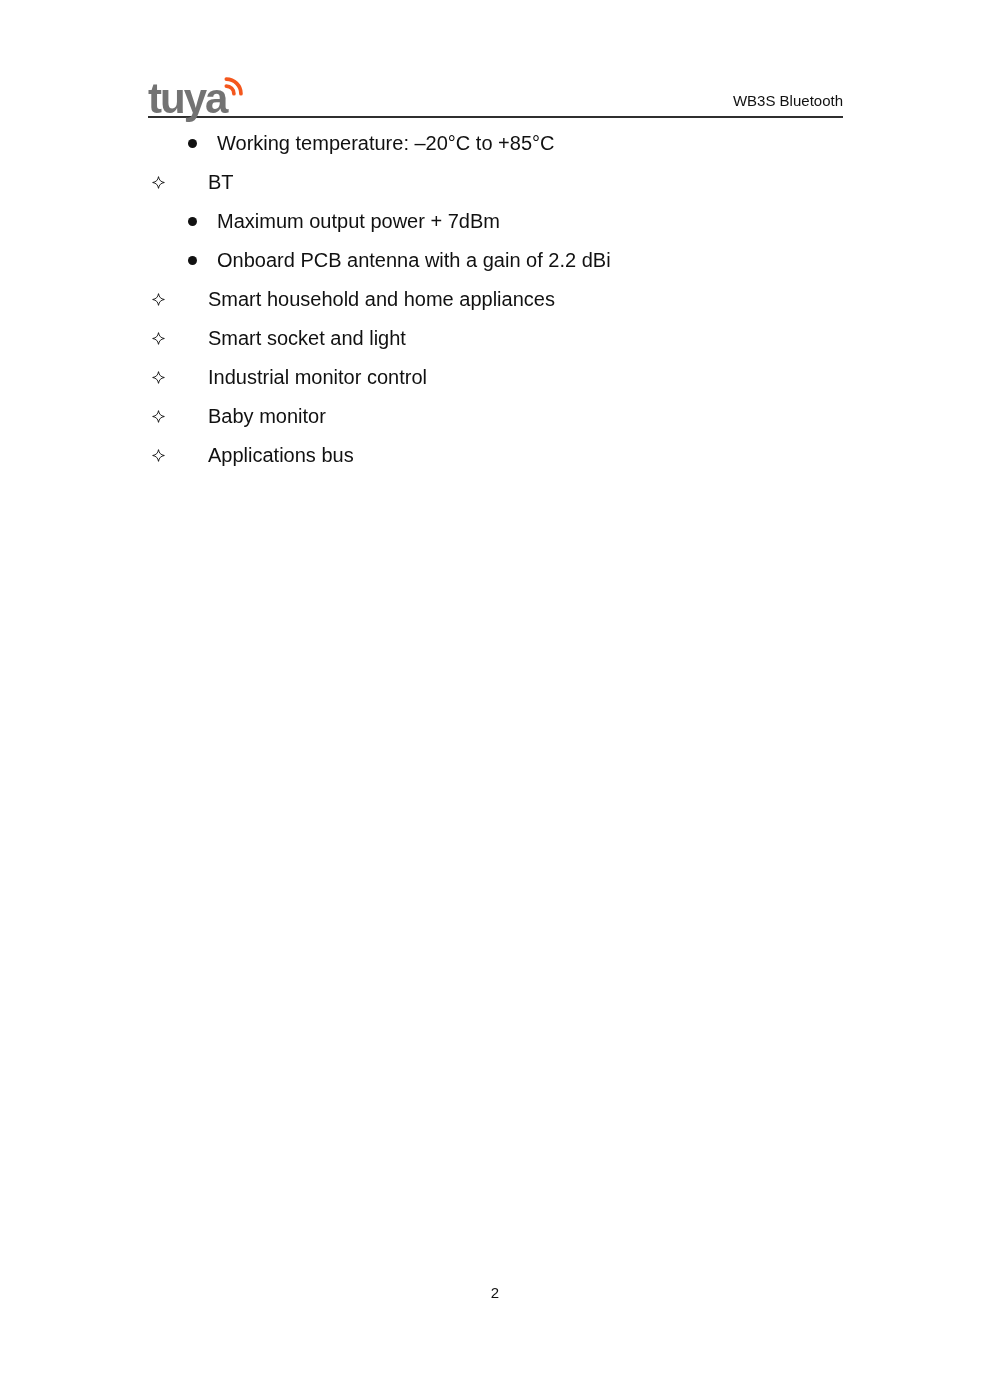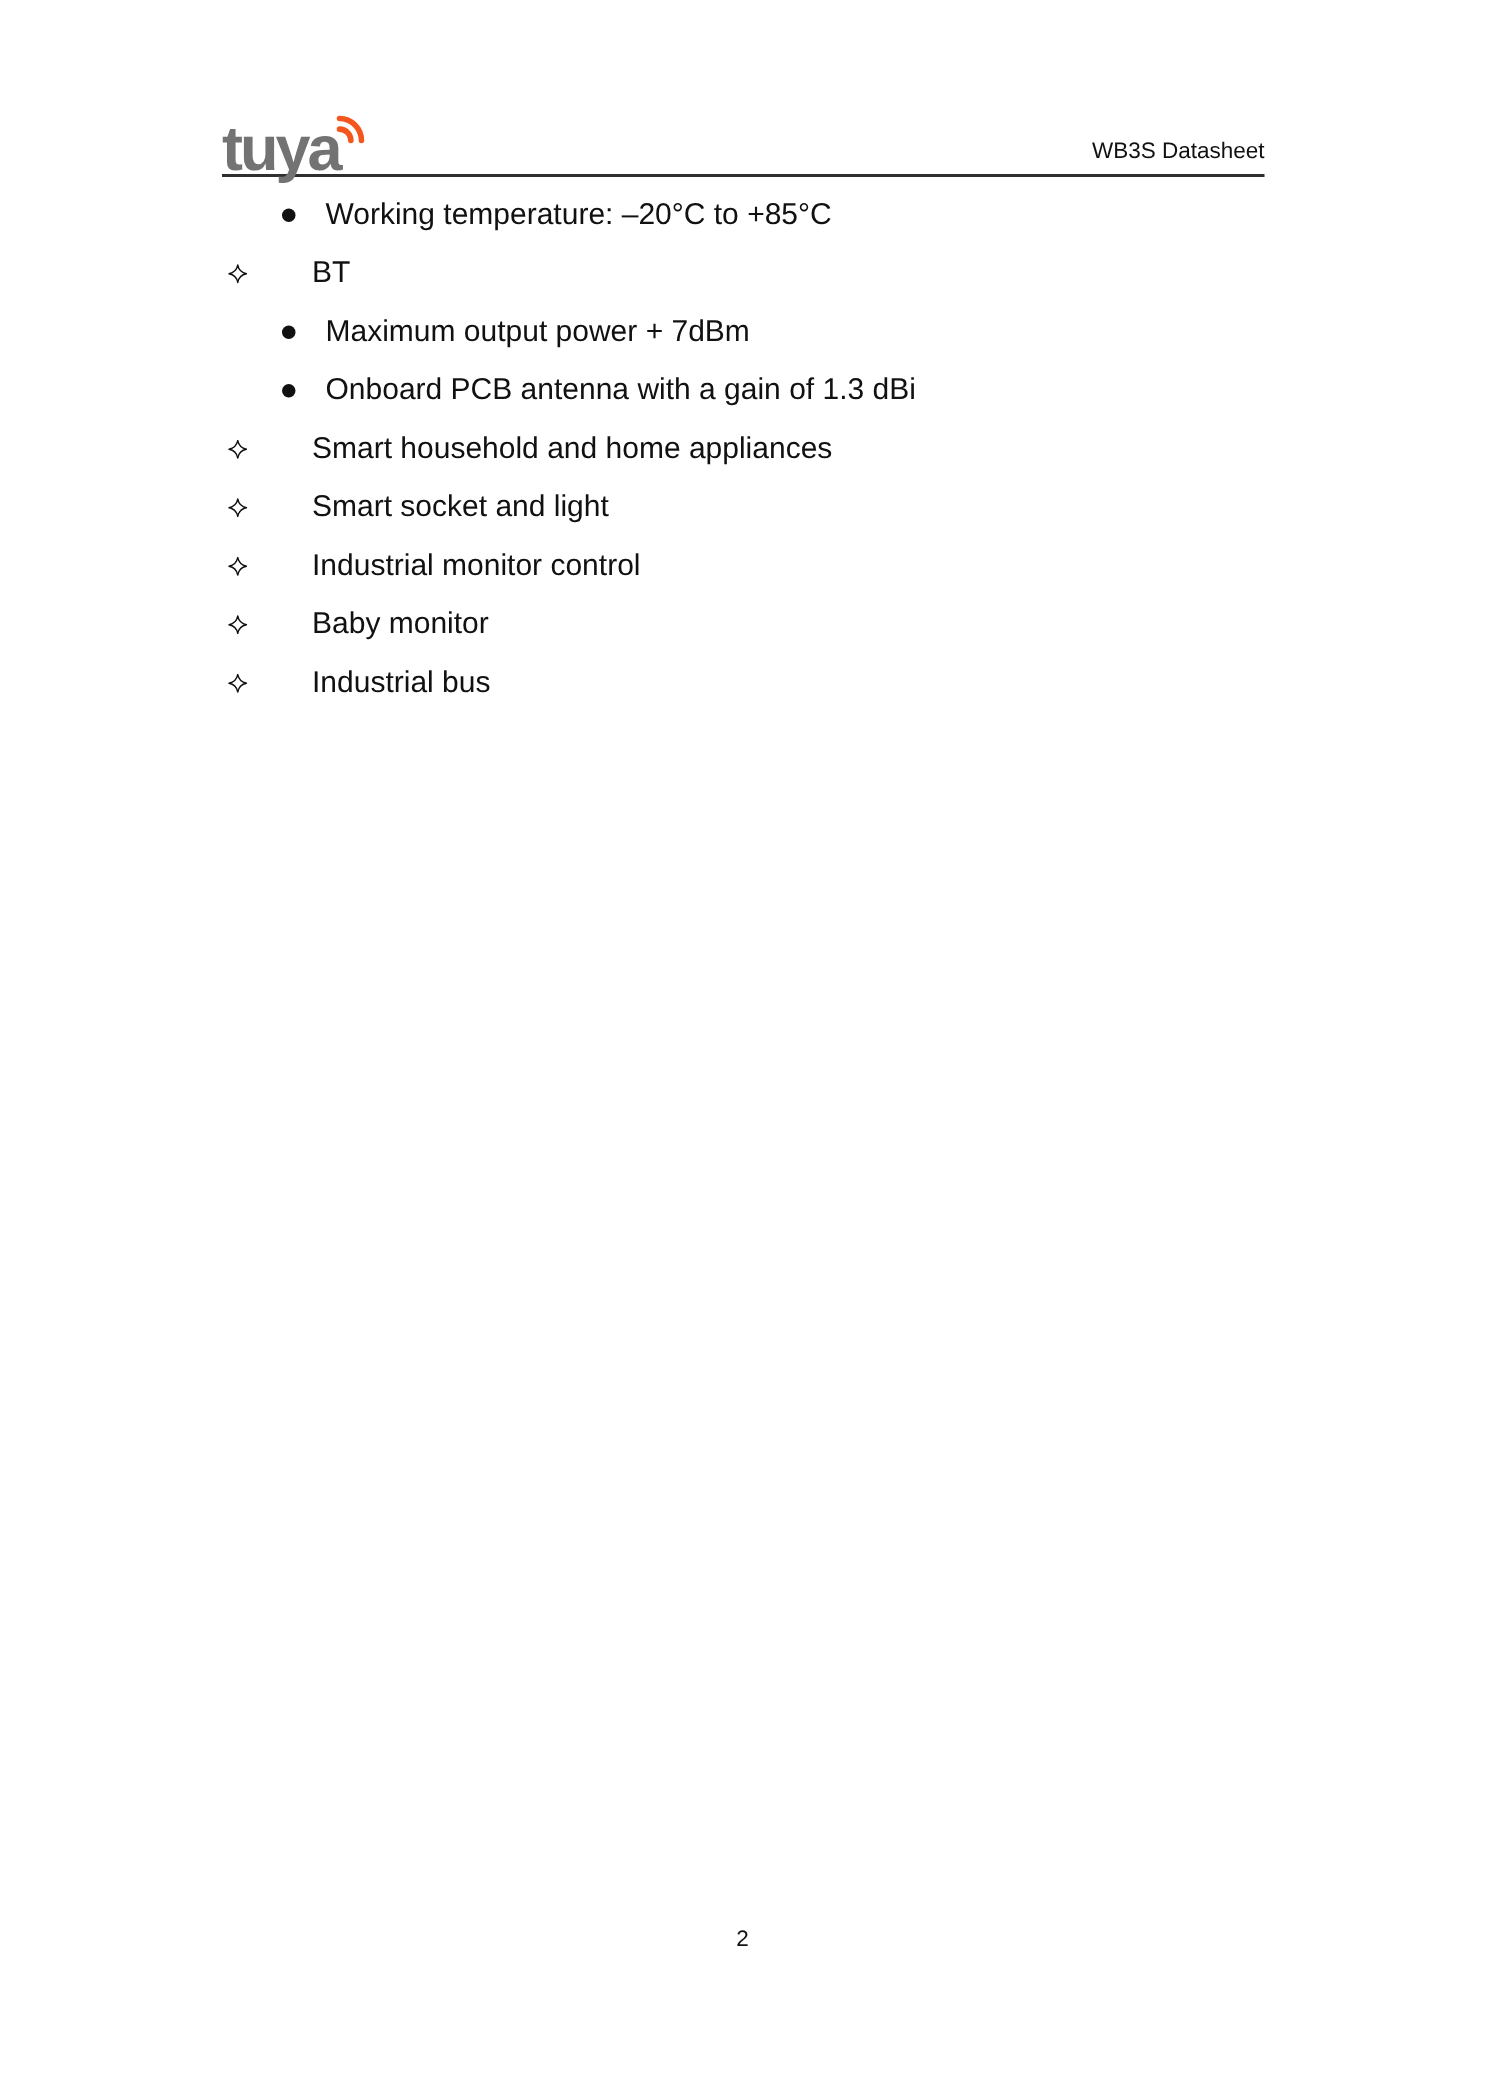--- a/index.html
+++ b/index.html
@@ -102,21 +102,21 @@
 
   <div class="header">
     <div class="header-row">
       <div class="logo">
         <span class="logo-text">tuya</span>
         <svg class="logo-signal" width="26" height="26" viewBox="0 0 24 24">
           <path d="M4 13 A7 7 0 0 1 11 20" fill="none" stroke="#F4571D" stroke-width="3.4" stroke-linecap="round"></path>
           <path d="M4 6.5 A13.5 13.5 0 0 1 17.5 20" fill="none" stroke="#F4571D" stroke-width="3.4" stroke-linecap="round"></path>
         </svg>
       </div>
-      <div class="doc-title">WB3S Datasheet</div>
+      <div class="doc-title">WB3S Bluetooth</div>
     </div>
   </div>
 
   <div class="content">
 
     <div class="li circle">
       <span class="bullet-circle"></span>
       <span class="txt">Working temperature: –20°C to +85°C</span>
     </div>
 
@@ -126,21 +126,21 @@
       </svg>
       <span class="txt">BT</span>
     </div>
 
     <div class="li circle">
       <span class="bullet-circle"></span>
       <span class="txt">Maximum output power + 7dBm</span>
     </div>
     <div class="li circle">
       <span class="bullet-circle"></span>
-      <span class="txt">Onboard PCB antenna with a gain of 1.3 dBi</span>
+      <span class="txt">Onboard PCB antenna with a gain of 2.2 dBi</span>
     </div>
 
 
     <div class="li diamond">
       <svg class="bullet-diamond" viewBox="0 0 20 20">
         <path d="M10 1 C11 6.5 13.5 9 19 10 C13.5 11 11 13.5 10 19 C9 13.5 6.5 11 1 10 C6.5 9 9 6.5 10 1 Z" fill="none" stroke="#111" stroke-width="1.4" stroke-linejoin="round"></path>
       </svg>
       <span class="txt">Smart household and home appliances</span>
     </div>
     <div class="li diamond">
@@ -158,21 +158,21 @@
     <div class="li diamond">
       <svg class="bullet-diamond" viewBox="0 0 20 20">
         <path d="M10 1 C11 6.5 13.5 9 19 10 C13.5 11 11 13.5 10 19 C9 13.5 6.5 11 1 10 C6.5 9 9 6.5 10 1 Z" fill="none" stroke="#111" stroke-width="1.4" stroke-linejoin="round"></path>
       </svg>
       <span class="txt">Baby monitor</span>
     </div>
     <div class="li diamond">
       <svg class="bullet-diamond" viewBox="0 0 20 20">
         <path d="M10 1 C11 6.5 13.5 9 19 10 C13.5 11 11 13.5 10 19 C9 13.5 6.5 11 1 10 C6.5 9 9 6.5 10 1 Z" fill="none" stroke="#111" stroke-width="1.4" stroke-linejoin="round"></path>
       </svg>
-      <span class="txt">Industrial bus</span>
+      <span class="txt">Applications bus</span>
     </div>
 
   </div>
 
   <div class="footer">
     <span>2</span>
   </div>
 
 </div>
 

